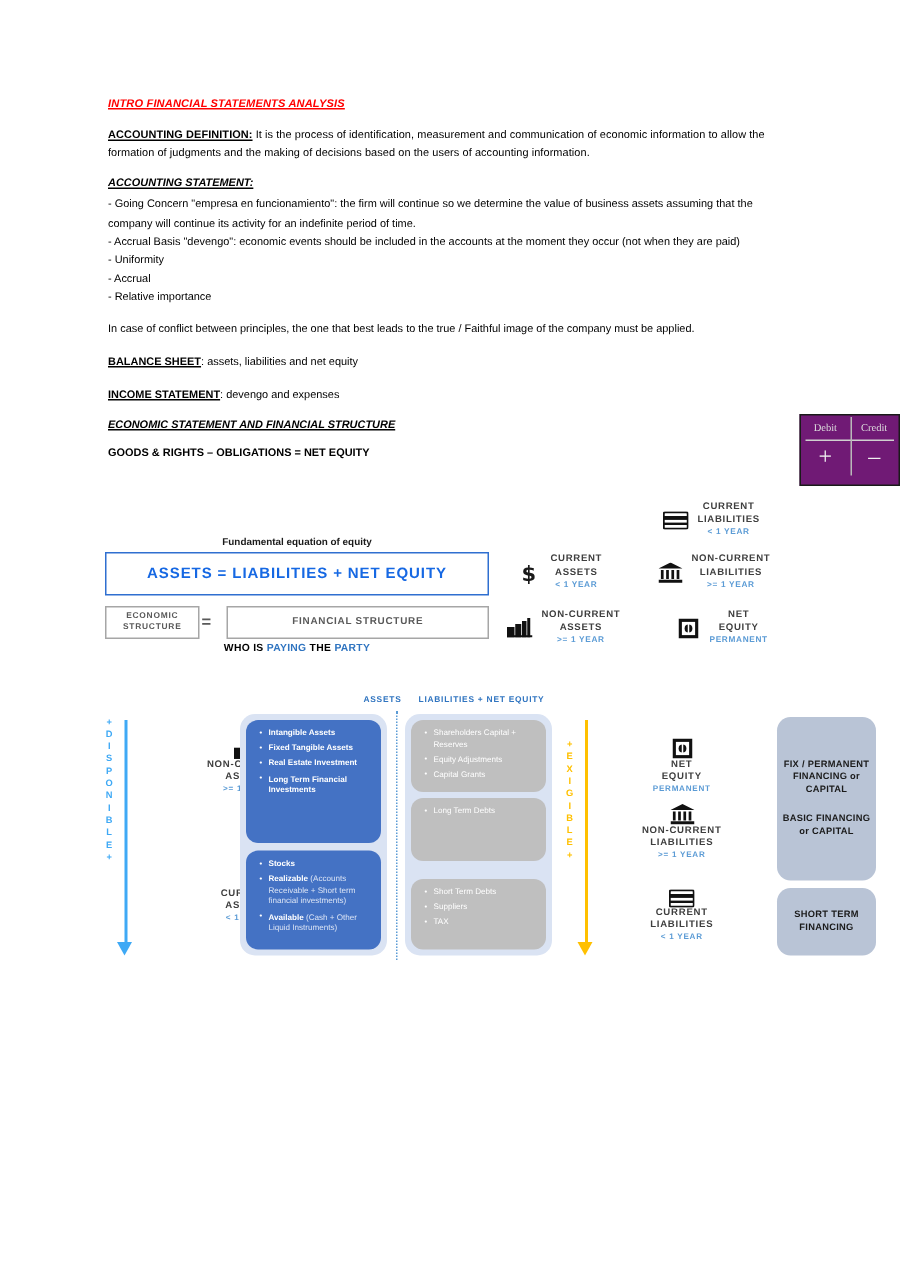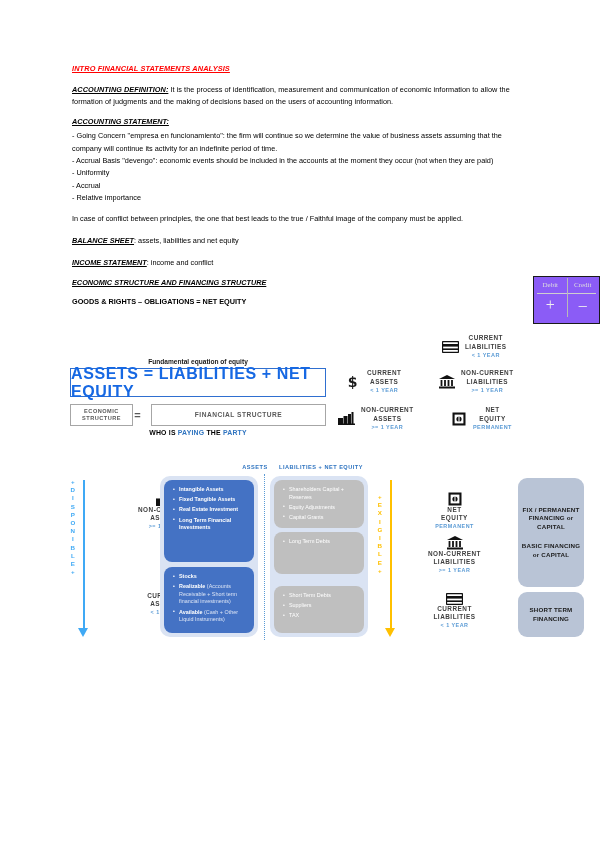--- a/index.html
+++ b/index.html
@@ -15,34 +15,34 @@
   .page { position:relative; width:600px; height:848px; padding:0; }
 
   
   .textblock { position:absolute; left:72px; top:64px; width:456px; }
   .hl {
     font-size:7.4px; font-weight:bold; font-style:italic;
     text-decoration:underline; color:#ff0000;
     letter-spacing:.1px; margin:0 0 11px 0;
   }
   p.para { font-size:7.3px; line-height:12.2px; margin:0 0 9px 0; letter-spacing:.05px; }
-  .lbl { font-weight:bold; font-style:italic; text-decoration:underline;text-align:right; }
+  .lbl { font-weight:bold; text-decoration:underline;text-align:right; }
   .secthead {
     font-size:7.3px; font-weight:bold; font-style:italic;
     text-decoration:underline; margin:0 0 4px 0;
   }
   ul.principles { list-style:none; margin:0 0 9px 0; padding:0; }
   ul.principles li { font-size:7.3px; line-height:12.3px; }
   .conflict { font-size:7.3px; line-height:12.2px; margin:1px 0 10px 0; }
   .simple { font-size:7.3px; line-height:12.2px; margin:0 0 9px 0; }
 
   
   .chalk {
     position:absolute; left:533px; top:276px; width:67px; height:48px;
-    background:#8b5cf6; border:1px solid #1a1a1a; overflow:hidden;
+    background:#701a75; border:1px solid #1a1a1a; overflow:hidden;
   }
   .chalk .chrow1 { display:flex; height:16px; }
   .chalk .chcell {
     flex:1; display:flex; align-items:center; justify-content:center;
     color:#dedede; font-size:7px; font-family:"Liberation Serif", serif;
   }
   .chalk .vline { position:absolute; left:50%; top:1px; bottom:6px; width:1px; background:#b9b9b9; }
   .chalk .hline { position:absolute; left:3px; right:3px; top:16px; height:1px; background:#cfcfcf; }
   .chalk .chrow2 { display:flex; height:24px; }
   .chalk .chsign {
@@ -51,21 +51,21 @@
   }
 
   
   .eqarea { position:absolute; left:70px; top:358px; width:256px; }
   .eqcap { text-align:center; font-size:6.6px; font-weight:bold; color:#1a1a1a; margin-bottom:3px; }
   .eqbox {
     border:1.4px solid #2f6fd0; height:29px;
     display:flex; align-items:center; justify-content:center;
   }
   .eqbox span {
-    color:#1668e3; font-weight:bold; font-size:16px; letter-spacing:.6px;
+    color:#1668e3; font-weight:bold; font-size:10px; letter-spacing:.6px;
   }
   .strrow { display:flex; align-items:stretch; margin-top:7px; height:22px; }
   .strbox {
     border:1.2px solid #a6a6a6; display:flex; align-items:center; justify-content:center;
     text-align:center; color:#595959; font-weight:bold; font-size:5.6px;
     letter-spacing:.5px; line-height:7.4px;
   }
   .strbox.econ { width:63px; }
   .strbox.fin { flex:1; margin-left:9px; font-size:6.6px; }
   .eqsign { width:9px; display:flex; align-items:center; justify-content:center;
@@ -156,24 +156,24 @@
       <li>- Accrual</li>
       <li>- Relative importance</li>
     </ul>
     <div class="conflict">In case of conflict between principles, the one that best leads to the true / Faithful image of the company must be applied.</div>
 
     <p class="simple">
       <span class="lbl">BALANCE SHEET</span><span>: assets, liabilities and net equity</span>
     </p>
 
     <p class="simple">
-      <span class="lbl">INCOME STATEMENT</span><span>: income and conflict</span>
+      <span class="lbl">INCOME STATEMENT</span><span>: devengo and expenses</span>
     </p>
 
-    <div class="secthead" style="margin-bottom:10px;">ECONOMIC STRUCTURE AND FINANCING STRUCTURE</div>
+    <div class="secthead" style="margin-bottom:10px;">ECONOMIC STATEMENT AND FINANCIAL STRUCTURE</div>
 
     <div style="font-size:7.3px;font-weight:bold;">GOODS &amp; RIGHTS – OBLIGATIONS = NET EQUITY</div>
   </div>
 
   <div class="chalk">
     <div class="chrow1">
       <div class="chcell">Debit</div>
       <div class="chcell">Credit</div>
     </div>
     <div class="hline"></div>

